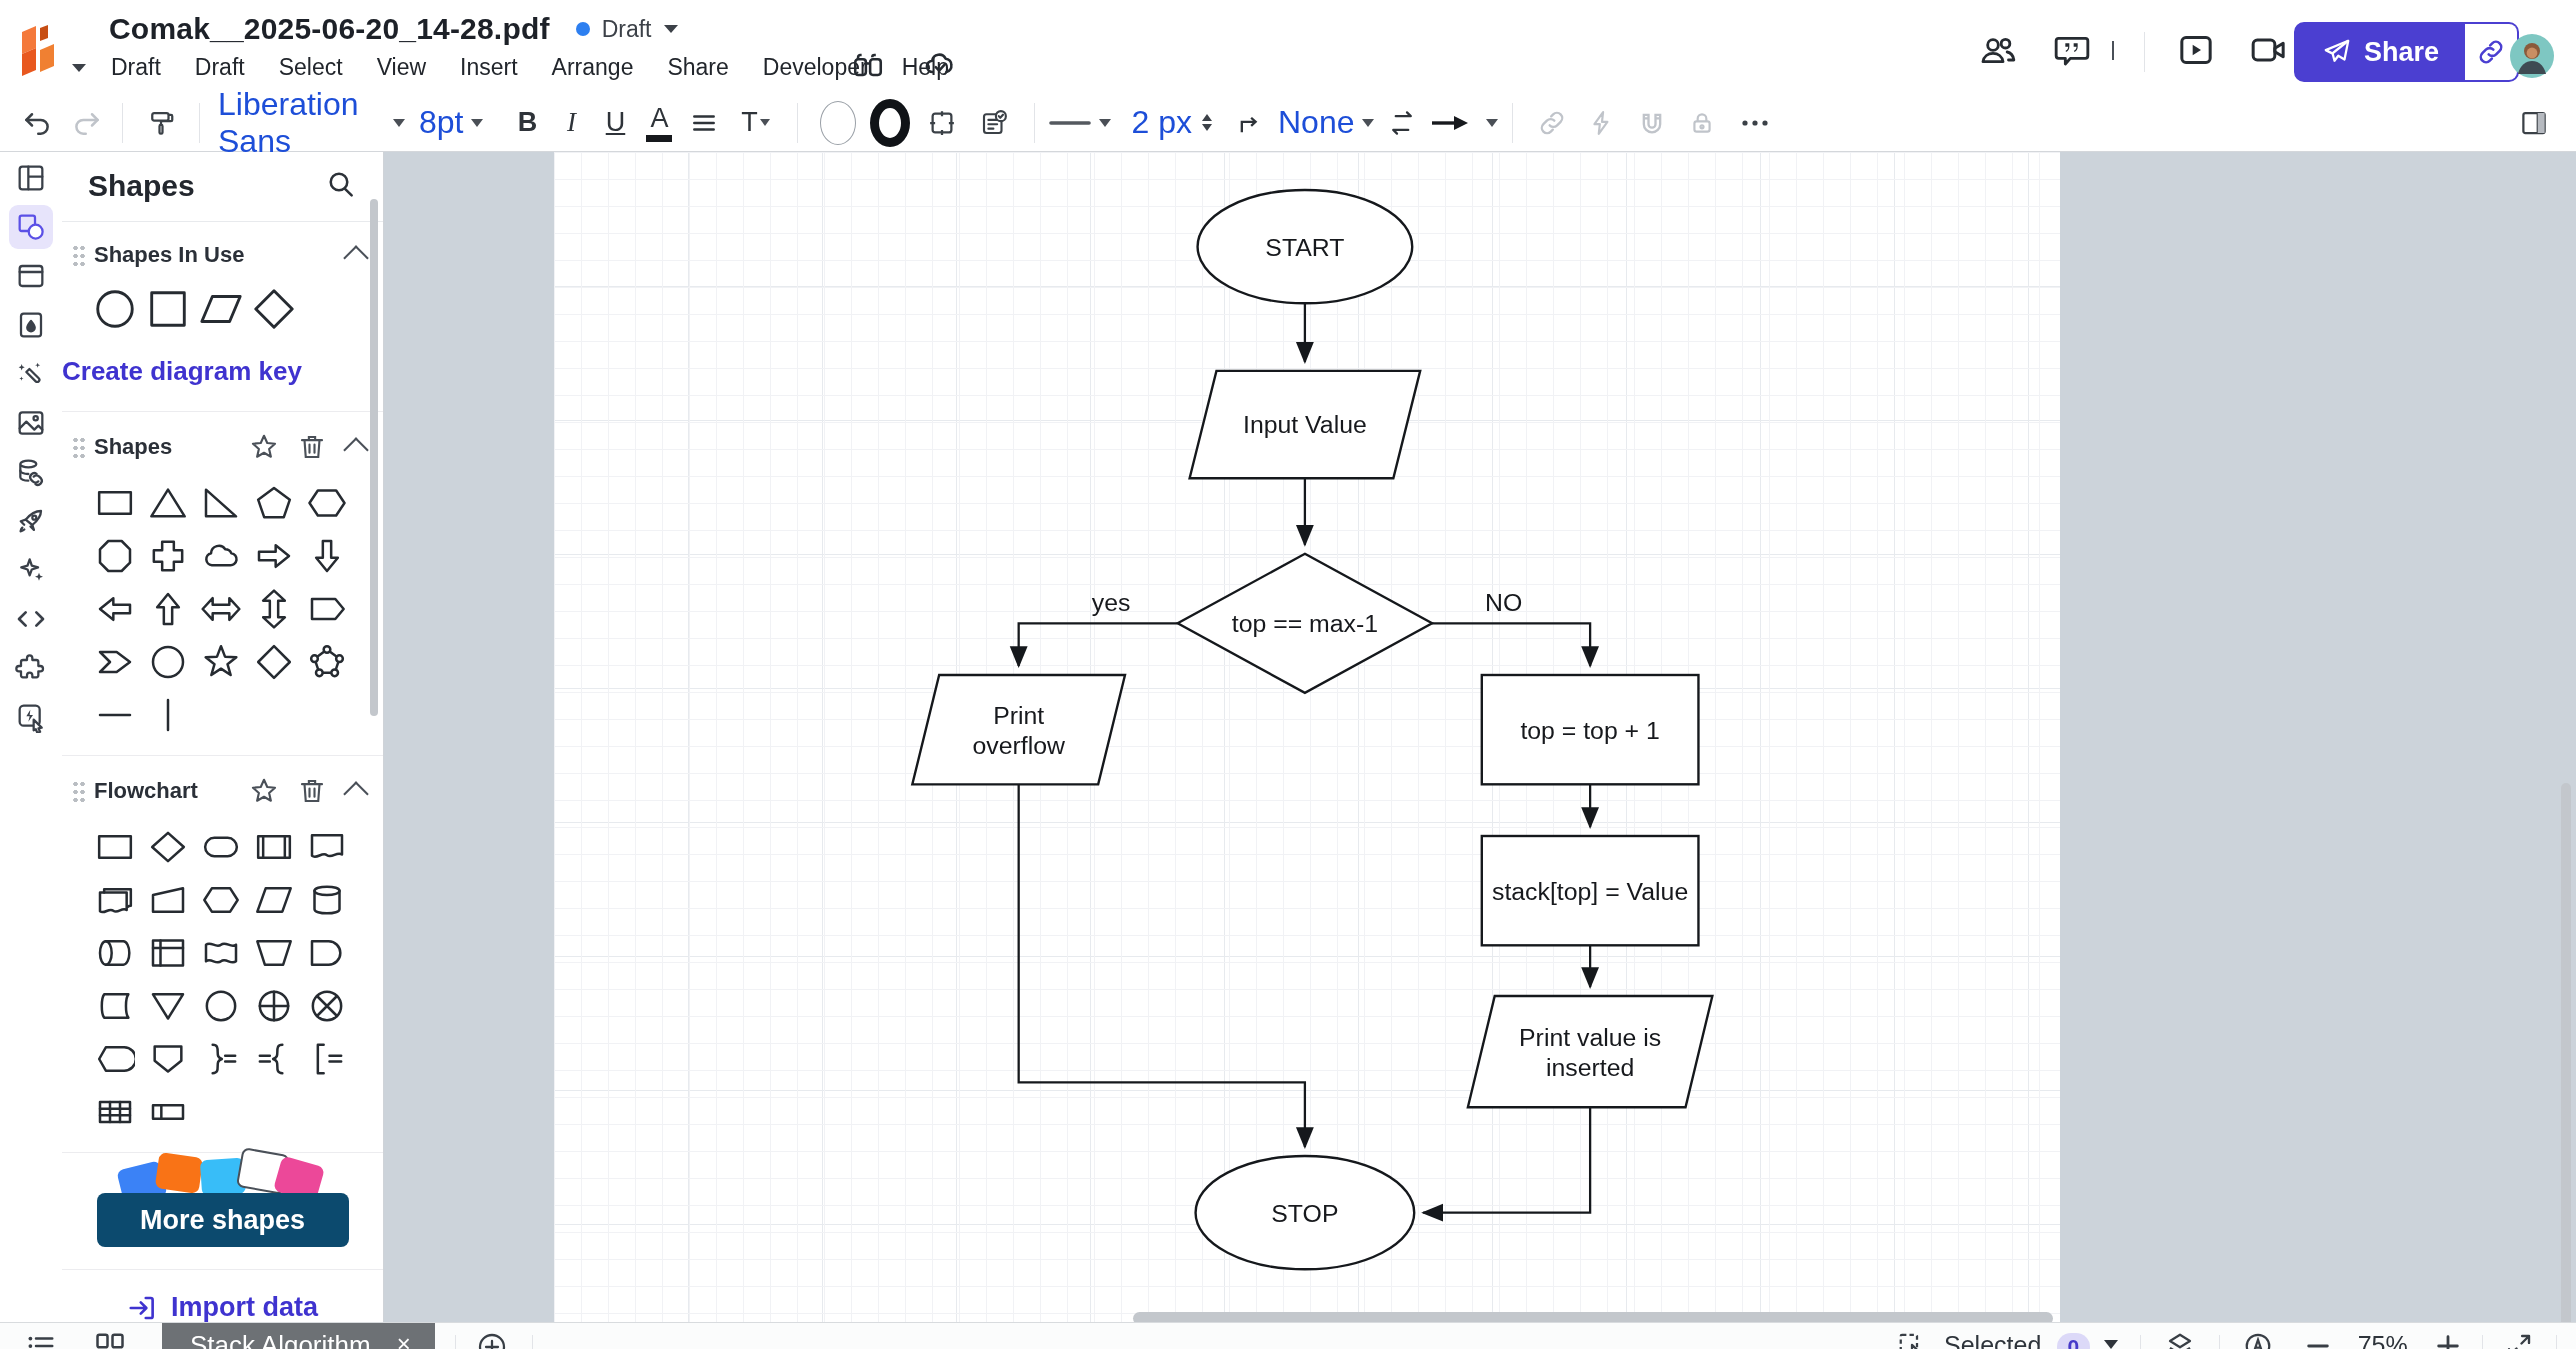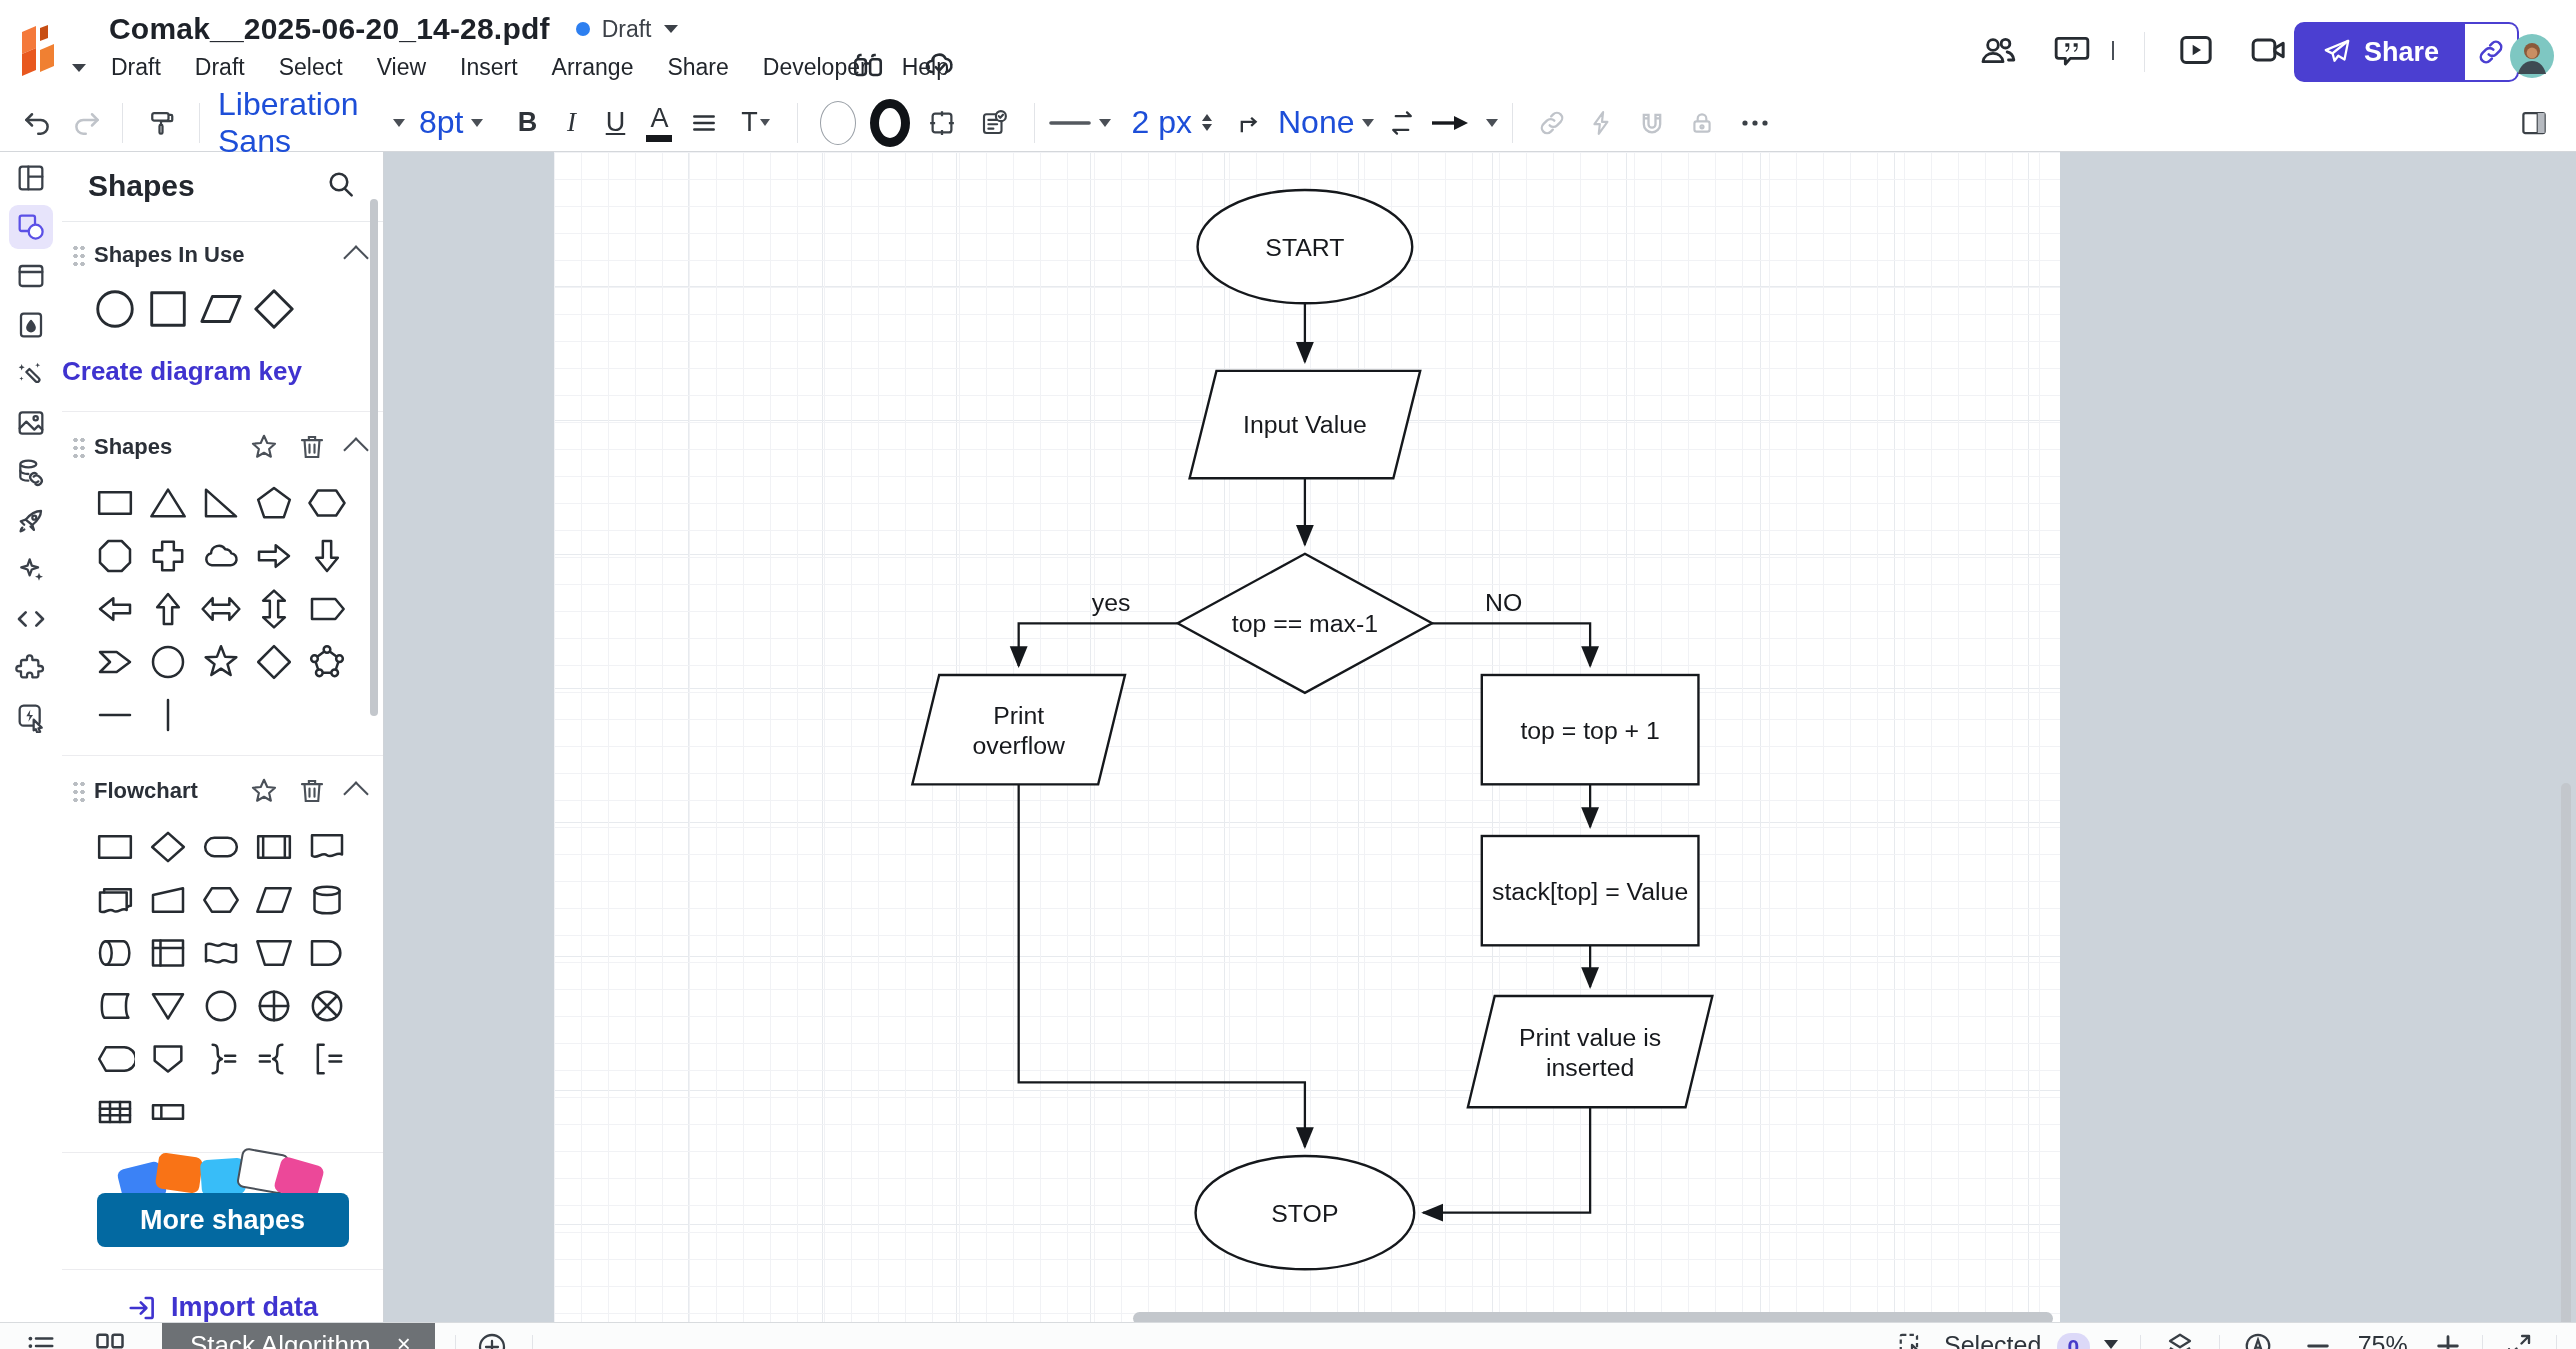--- a/index.html
+++ b/index.html
@@ -37,21 +37,21 @@
   .sec{border-bottom:1px solid #ececef;padding:14px 0 10px 0}
   .sec-head{display:flex;align-items:center;padding:6px 14px 6px 10px}
   .drag-dots{width:14px;height:22px;margin-right:8px;
      background-image:radial-gradient(circle,#b9bdc2 2px,transparent 2.5px);background-size:7px 8px;flex:0 0 auto}
   .sec-title{font-size:22px;font-weight:bold;color:#2b3038;flex:1}
   .sec-act{color:#4a5058;margin-left:18px;cursor:pointer;display:flex}
   .chev{width:16px;height:16px;border-left:2.5px solid #4a5058;border-top:2.5px solid #4a5058;transform:rotate(45deg);margin:6px 4px 0 20px;cursor:pointer}
   .shape-grid{display:flex;flex-wrap:wrap;padding:8px 14px 4px 26px}
   .shape-cell{width:53px;height:53px;display:flex;align-items:center;justify-content:center;color:#262b31;cursor:pointer}
   .link-btn{display:block;text-align:left;font-size:26px;font-weight:bold;color:#3f33cf;margin:17px 0 14px 0;cursor:pointer}
-  #more-shapes{display:block;margin:0 auto;width:252px;height:54px;background:#0369a1;color:#fff;font-size:27px;font-weight:bold;border:none;border-radius:8px;cursor:pointer}
+  #more-shapes{display:block;margin:0 auto;width:252px;height:54px;background:#0c4a6e;color:#fff;font-size:27px;font-weight:bold;border:none;border-radius:8px;cursor:pointer}
   #import-row{display:flex;align-items:center;justify-content:center;gap:14px;color:#3f33cf;font-size:27px;font-weight:bold;padding:22px 0;cursor:pointer}
   .mini-card{position:absolute;width:44px;height:36px;border-radius:7px}
   
   #canvas{left:383px;top:151px;width:2193px;height:1199px;background:#ccd3da;z-index:1;border-top:1px solid #b9bfc6}
   #page{position:absolute;left:171px;top:0;width:1506px;height:1199px;background:#fff;
     background-image:
       linear-gradient(#f1f2f5 1px,transparent 1px),linear-gradient(90deg,#f1f2f5 1px,transparent 1px),
       linear-gradient(#e7eaee 1px,transparent 1px),linear-gradient(90deg,#e7eaee 1px,transparent 1px);
     background-size:27px 27px,27px 27px,134px 134px,134px 134px}
   #flow-svg{left:0;top:0;z-index:5;pointer-events:none}

